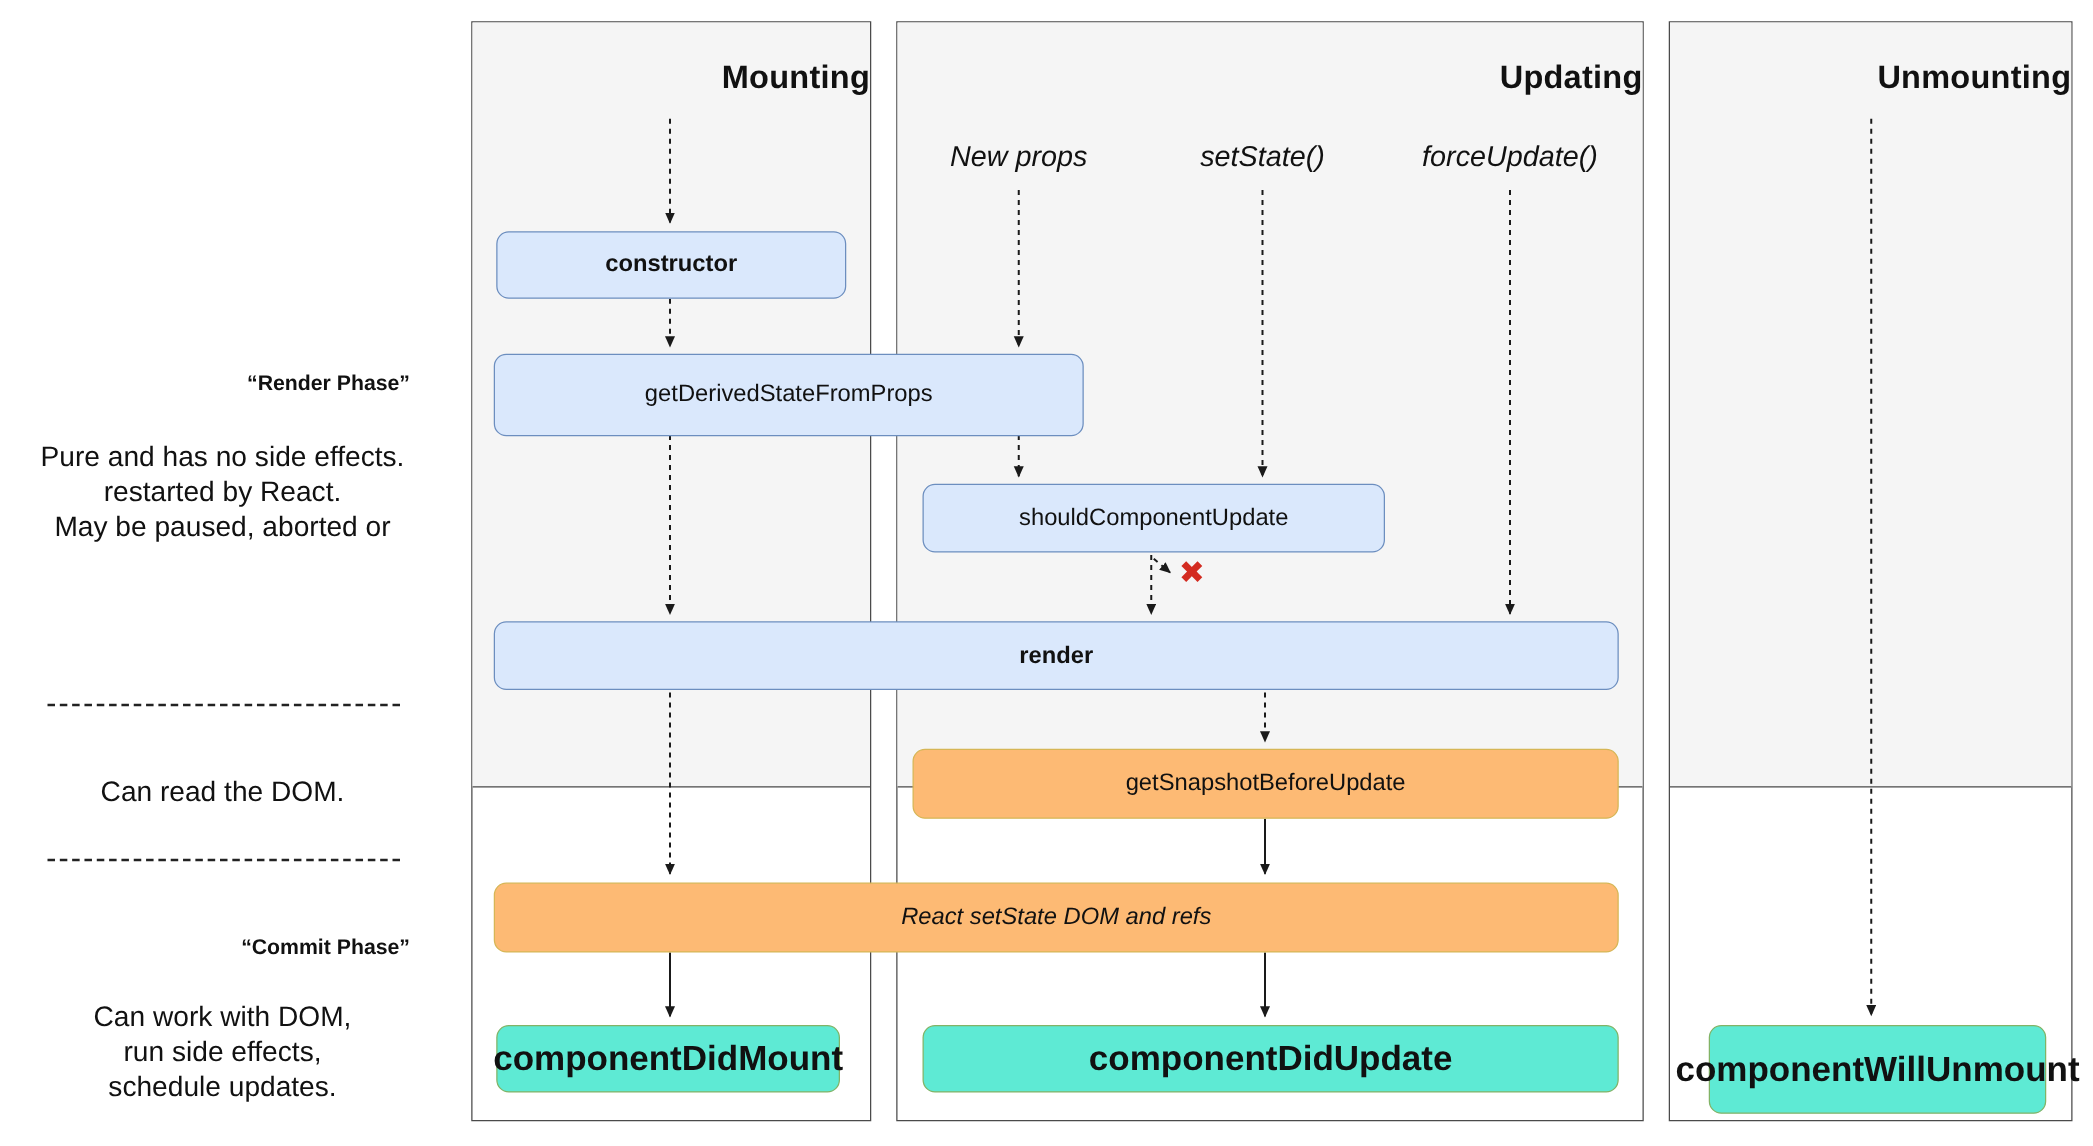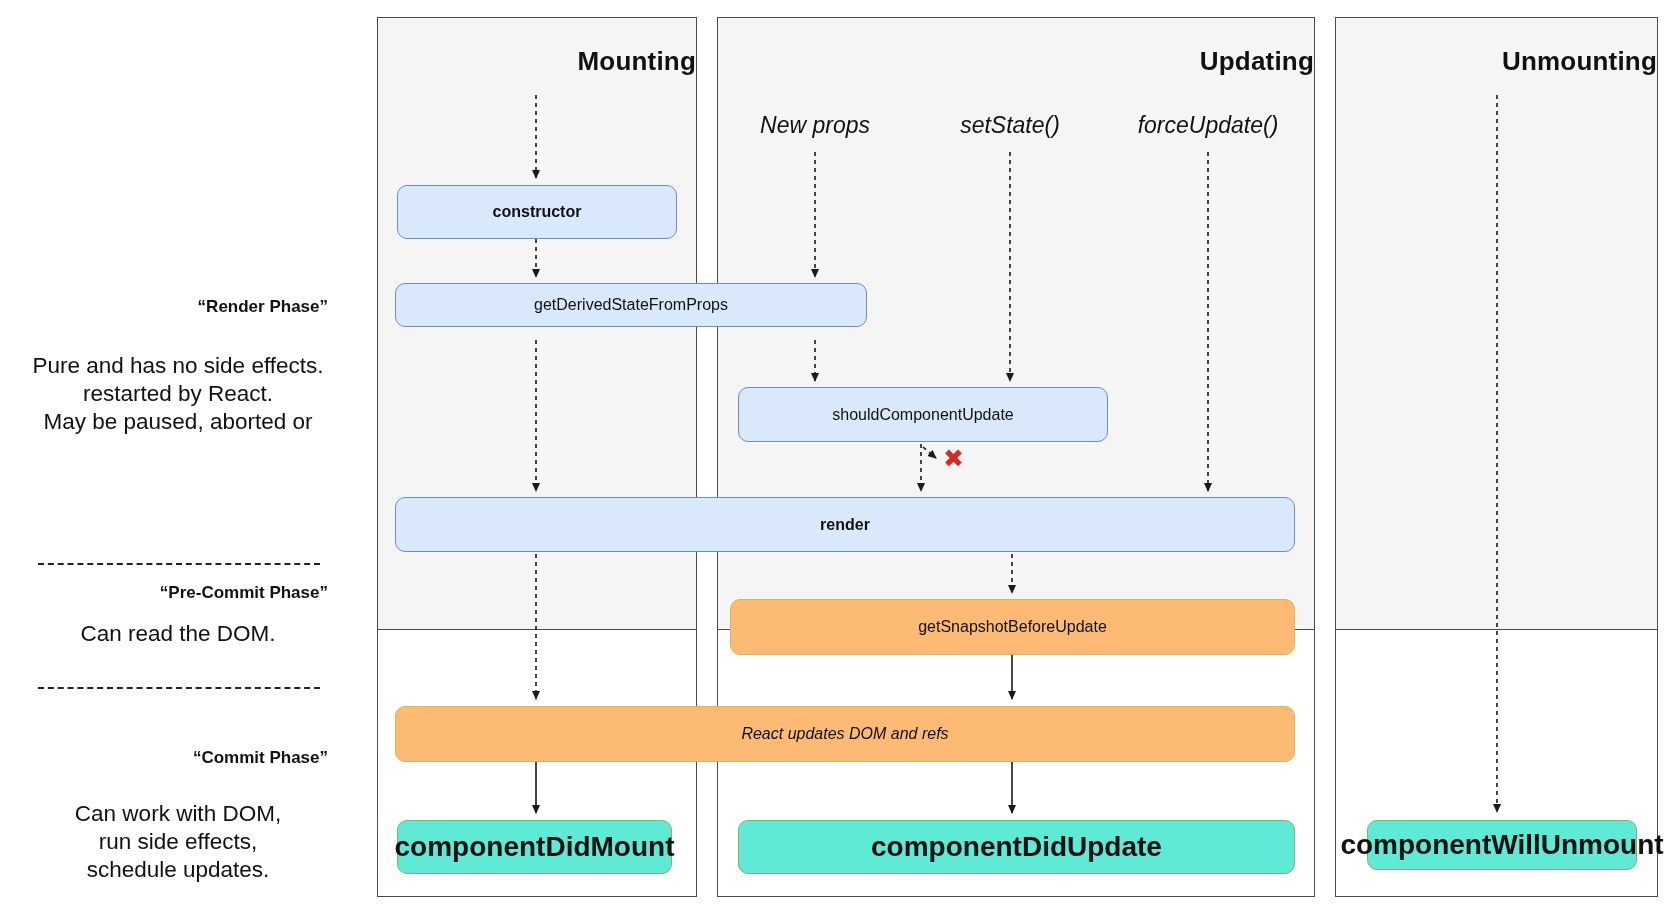--- a/index.html
+++ b/index.html
@@ -14,21 +14,21 @@
   
   .phase-title{position:absolute;left:28px;width:300px;text-align:right;font-size:17px;font-weight:bold;}
   .phase-desc{position:absolute;left:28px;width:300px;text-align:center;font-size:22.5px;line-height:28px;}
   .phase-divider{position:absolute;left:38px;width:282px;height:0;border-top:2px dashed #222;}
   
   .trigger{position:absolute;top:112px;width:220px;text-align:center;font-size:23px;font-style:italic;}
   
   .node{
     position:absolute;box-sizing:border-box;border-radius:10px;
     display:flex;align-items:center;justify-content:center;
-    font-size:16px;white-space:nowrap;
+    font-size:19px;white-space:nowrap;
   }
   .node.blue  {background:#dae8fc;border:1.5px solid #6c8ebf;}
   .node.yellow{background:#fdba74;border:1.5px solid #d6b656;}
   .node.green {background:#5eead4;border:1.5px solid #82b366;font-weight:bold;font-size:28px;}
   .node.bold{font-weight:bold;}
   .node.italic{font-style:italic;}
   
   .connectors{position:absolute;left:0;top:0;pointer-events:none;}
   .no-update-x{position:absolute;left:943px;top:446px;font-size:25px;font-weight:bold;color:#d32b20;line-height:1;}
 </style>
@@ -39,21 +39,20 @@
 
   <div class="phase-title" style="top:297px">“Render Phase”</div>
   <div class="phase-desc" style="top:352px">
     <div>Pure and has no side effects.</div>
     <div>restarted by React.</div>
     <div>May be paused, aborted or</div>
   </div>
 
   <div class="phase-divider" style="top:563px"></div>
 
-  <div class="phase-title" style="top:583px">“Pre-Commit Phase”</div>
   <div class="phase-desc" style="top:620px">
     <div>Can read the DOM.</div>
   </div>
 
   <div class="phase-divider" style="top:687px"></div>
 
   <div class="phase-title" style="top:748px">“Commit Phase”</div>
   <div class="phase-desc" style="top:800px">
     <div>Can work with DOM,</div>
     <div>run side effects,</div>
@@ -102,31 +101,31 @@
       <line x1="1012" y1="554" x2="1012" y2="593" stroke-dasharray="4 4" marker-end="url(#arrow)"></line>
       <line x1="1012" y1="655" x2="1012" y2="699" marker-end="url(#arrow)"></line>
       <line x1="1012" y1="762" x2="1012" y2="813" marker-end="url(#arrow)"></line>
 
       <line x1="1497" y1="95" x2="1497" y2="812" stroke-dasharray="4 4" marker-end="url(#arrow)"></line>
     </g>
   </svg>
 
   <div class="node blue bold" style="left:397px;top:185px;width:280px;height:54px">constructor</div>
 
-  <div class="node blue" style="left:395px;top:283px;width:472px;height:44px">getDerivedStateFromProps</div>
+  <div class="node blue" style="left:395px;top:283px;width:472px;height:66px">getDerivedStateFromProps</div>
 
   <div class="node blue" style="left:738px;top:387px;width:370px;height:55px">shouldComponentUpdate</div>
 
   <span class="no-update-x">✖</span>
 
   <div class="node blue bold" style="left:395px;top:497px;width:900px;height:55px">render</div>
 
   <div class="node yellow" style="left:730px;top:599px;width:565px;height:56px">getSnapshotBeforeUpdate</div>
 
-  <div class="node yellow italic" style="left:395px;top:706px;width:900px;height:56px">React updates DOM and refs</div>
+  <div class="node yellow italic" style="left:395px;top:706px;width:900px;height:56px">React setState DOM and refs</div>
 
   <div class="node green" style="left:397px;top:820px;width:275px;height:54px">componentDidMount</div>
 
   <div class="node green" style="left:738px;top:820px;width:557px;height:54px">componentDidUpdate</div>
 
-  <div class="node green" style="left:1367px;top:820px;width:270px;height:50px">componentWillUnmount</div>
+  <div class="node green" style="left:1367px;top:820px;width:270px;height:71px">componentWillUnmount</div>
 
 </div>
 
 </body></html>

